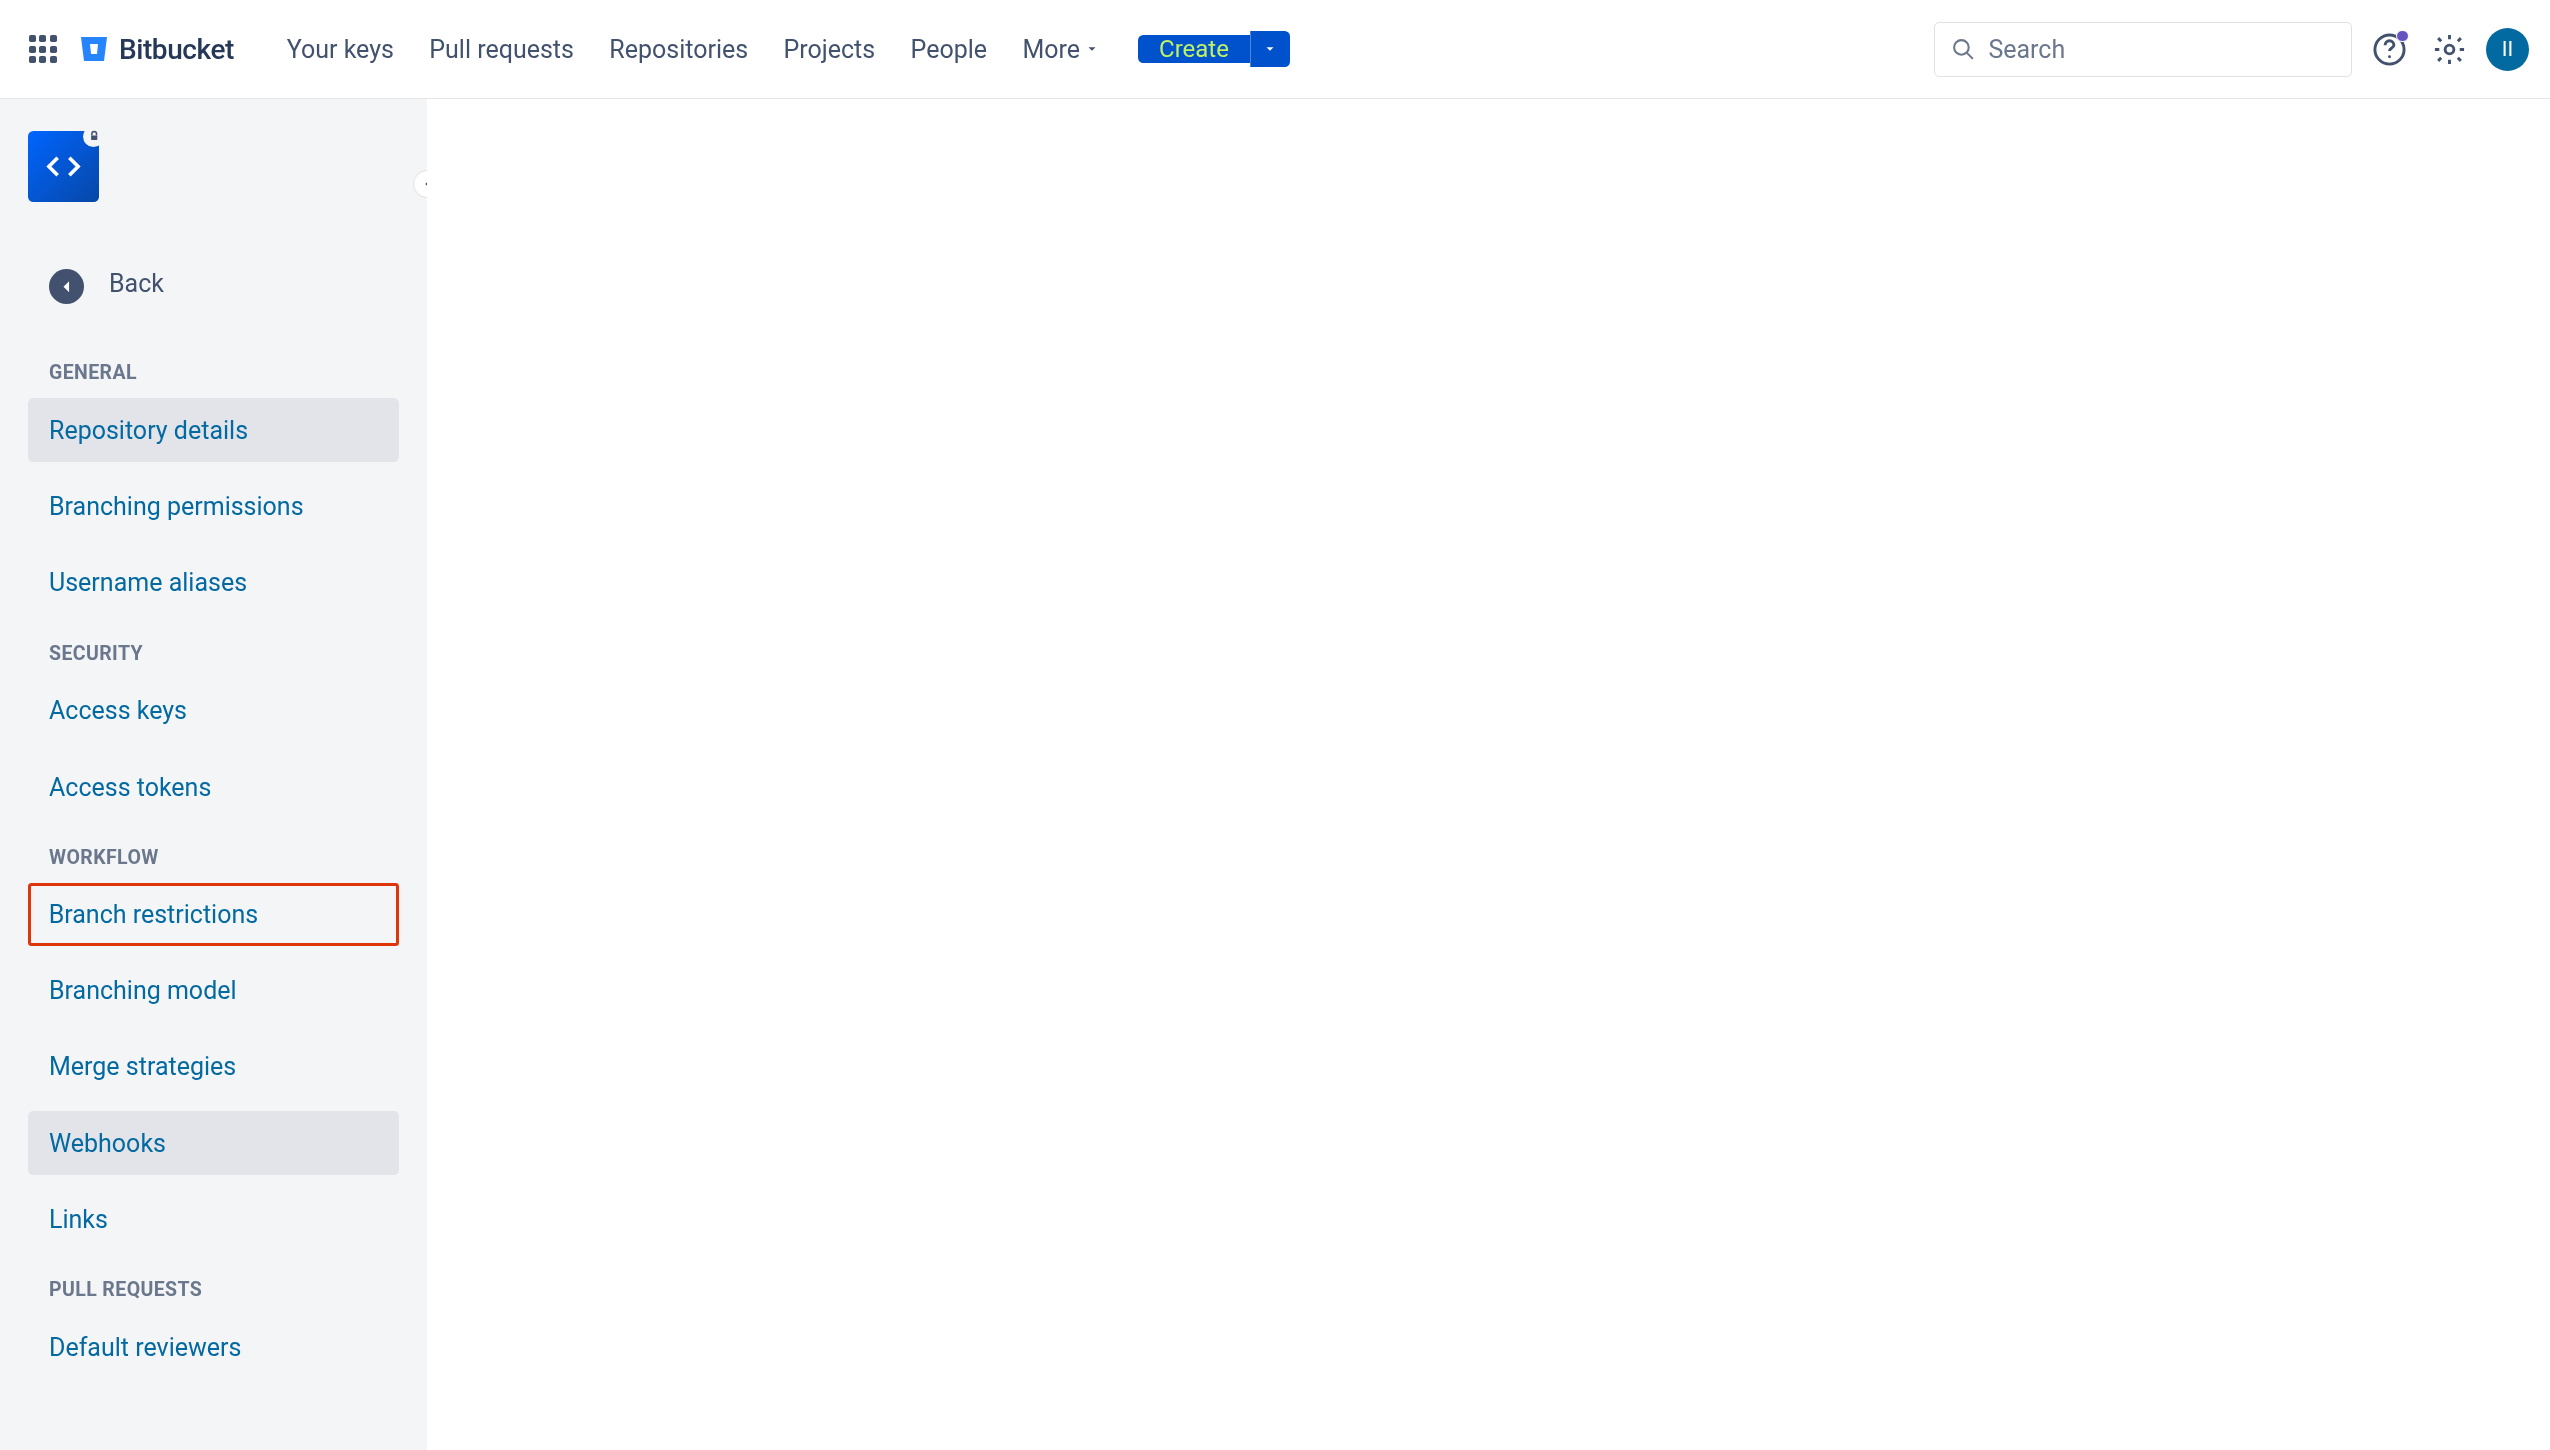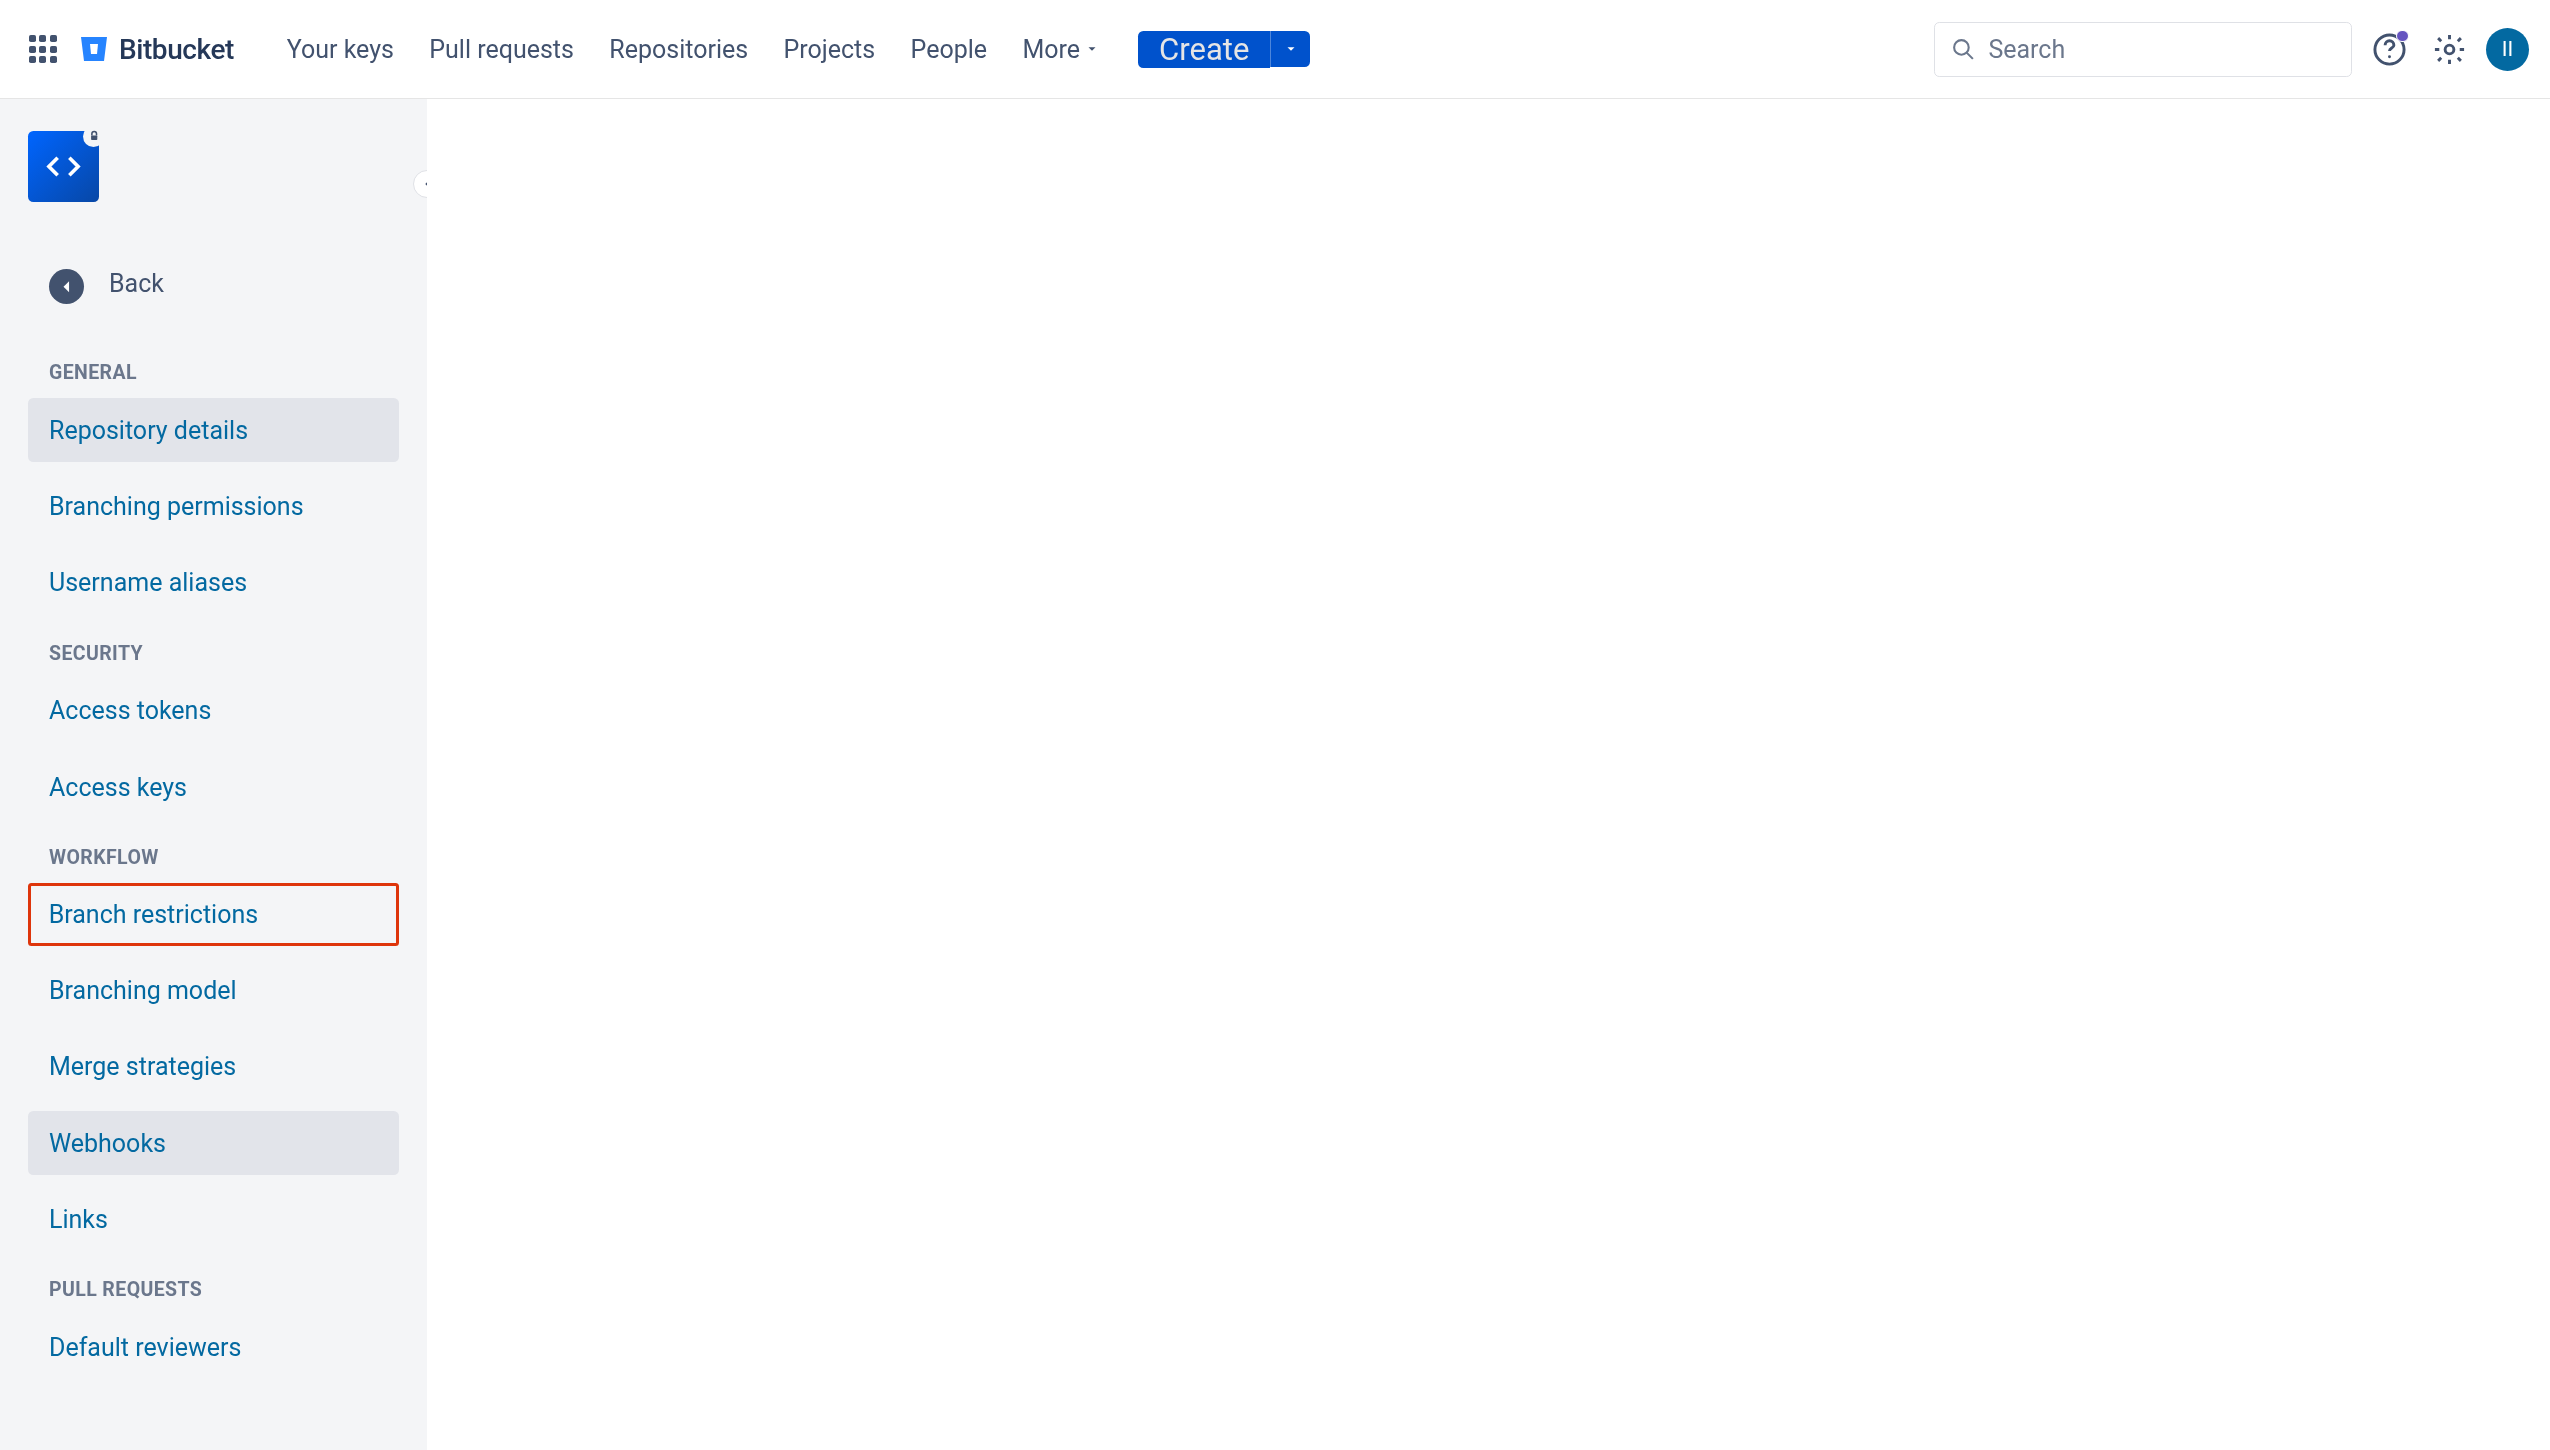--- a/index.html
+++ b/index.html
@@ -13,21 +13,21 @@
 
     .logo { display: flex; align-items: center; margin-right: 35px; }
     .logo-icon { width: 32px; height: 32px; margin-right: 8.9px; }
     .logo-text { font-size: 28px; font-weight: 500; color: #253858; letter-spacing: -0.4px; }
 
     .nav-links { display: flex; align-items: center; gap: 0; }
     .nav-link { padding: 12.4px 17.7px; font-size: 25px; color: #42526e; cursor: pointer; border-radius: 5.3px; display: flex; align-items: center; }
     .chevron-down { margin-left: 5.3px; width: 14px; height: 14px; }
 
     .create-btn { margin-left: 21px; display: flex; align-items: center; }
-    .create-main { background: #0052cc; color: #e5e5e5; font-size: 31px; padding: 0 21px; border-radius: 5.3px 0 0 5.3px; border: none; cursor: pointer; }
+    .create-main { background: #0052cc; color: #bef264; font-size: 24px; padding: 0 21px; border-radius: 5.3px 0 0 5.3px; border: none; cursor: pointer; }
     .create-dropdown { background: #0052cc; color: #fff; padding: 10.6px 12.4px; border-radius: 0 5.3px 5.3px 0; border: none; border-left: 0.9px solid rgba(255,255,255,0.3); cursor: pointer; display: flex; align-items: center; }
 
     .header-right { margin-left: auto; display: flex; align-items: center; gap: 14px; }
     .search-box { width: 418px; height: 55px; border: 1.8px solid #dfe1e6; border-radius: 5.3px; display: flex; align-items: center; padding: 0 16px; }
     .search-box svg { width: 25px; height: 25px; color: #6b778c; margin-right: 12.4px; }
     .search-input { border: none; outline: none; font-size: 25px; flex: 1; color: #172b4d; }
     .search-input::placeholder { color: #6b778c; }
 
     .icon-btn { width: 46px; height: 46px; display: flex; align-items: center; justify-content: center; border-radius: 50%; cursor: pointer; position: relative; }
     .icon-btn svg { width: 35px; height: 35px; color: #42526e; }
@@ -179,22 +179,22 @@
       </div>
       <span class="back-text">Back</span>
     </div>
 
     <div class="section-header">GENERAL</div>
     <div class="sidebar-item active">Repository details</div>
     <div class="sidebar-item">Branching permissions</div>
     <div class="sidebar-item">Username aliases</div>
 
     <div class="section-header">SECURITY</div>
+    <div class="sidebar-item">Access keys</div>
     <div class="sidebar-item">Access tokens</div>
-    <div class="sidebar-item">Access keys</div>
 
     <div class="section-header">WORKFLOW</div>
     <div class="sidebar-item highlighted">Branch restrictions</div>
     <div class="sidebar-item">Branching model</div>
     <div class="sidebar-item">Merge strategies</div>
     <div class="sidebar-item active">Webhooks</div>
     <div class="sidebar-item">Links</div>
 
     <div class="section-header">PULL REQUESTS</div>
     <div class="sidebar-item">Default reviewers</div>

